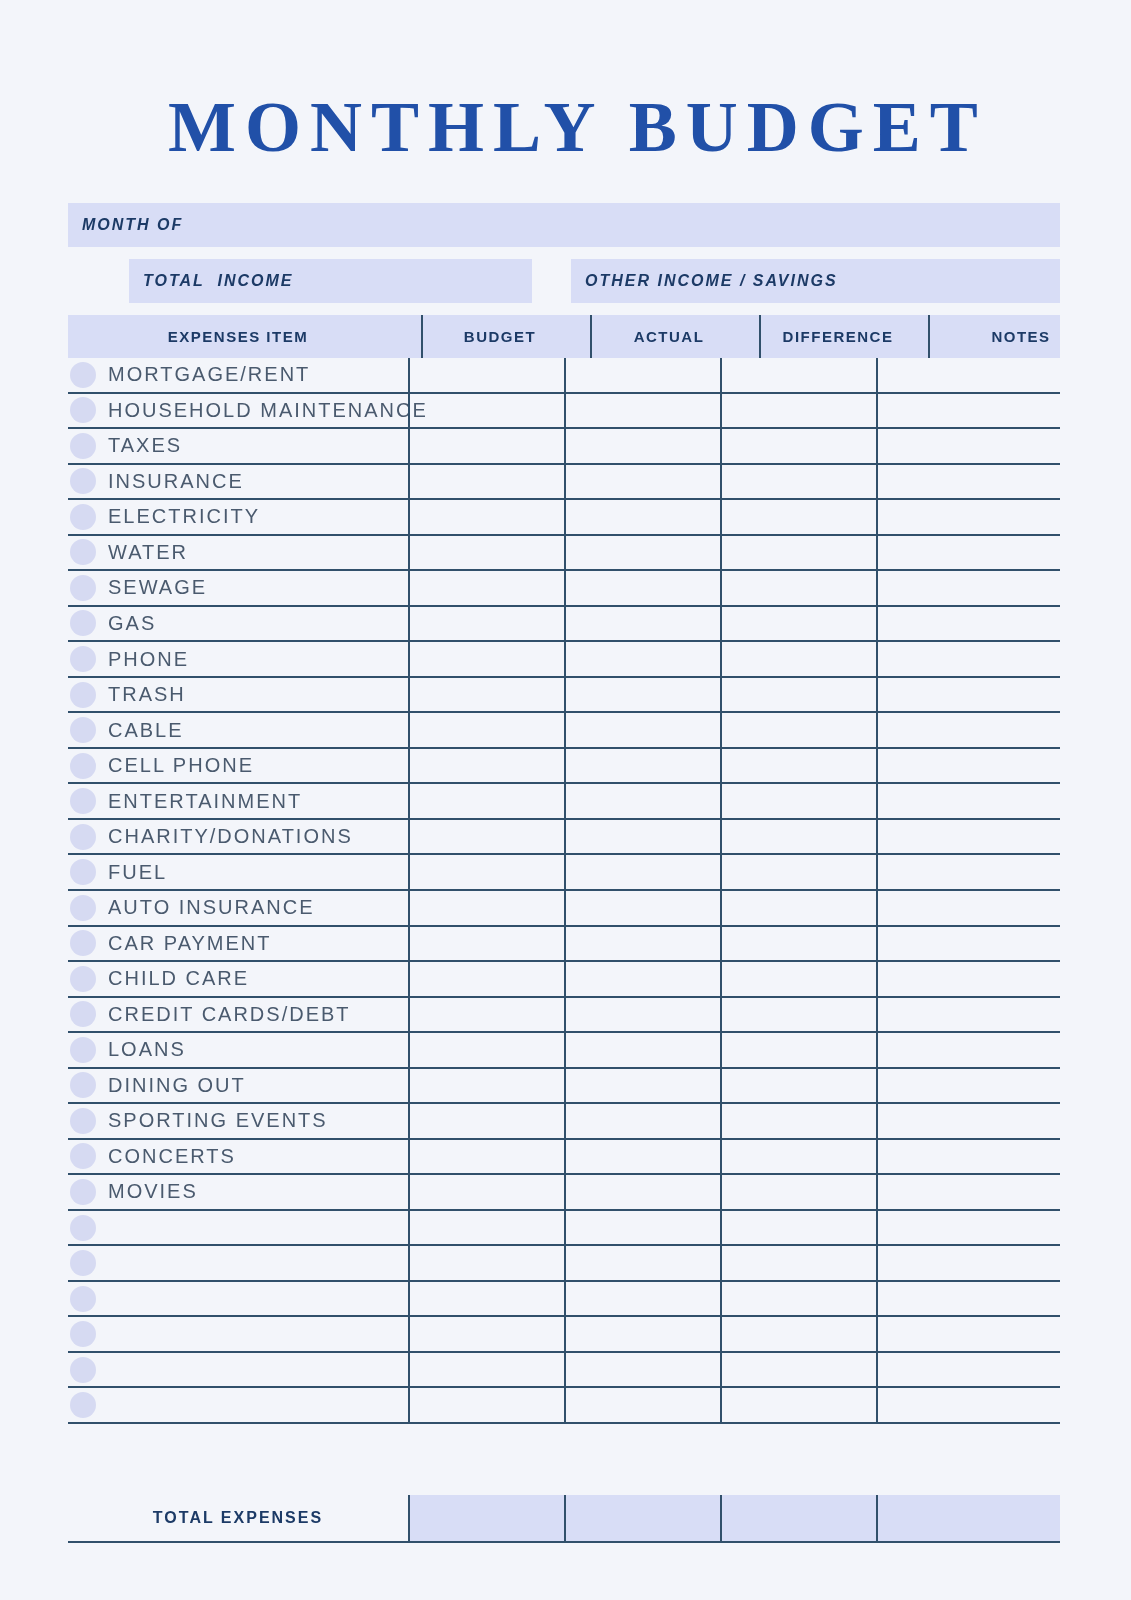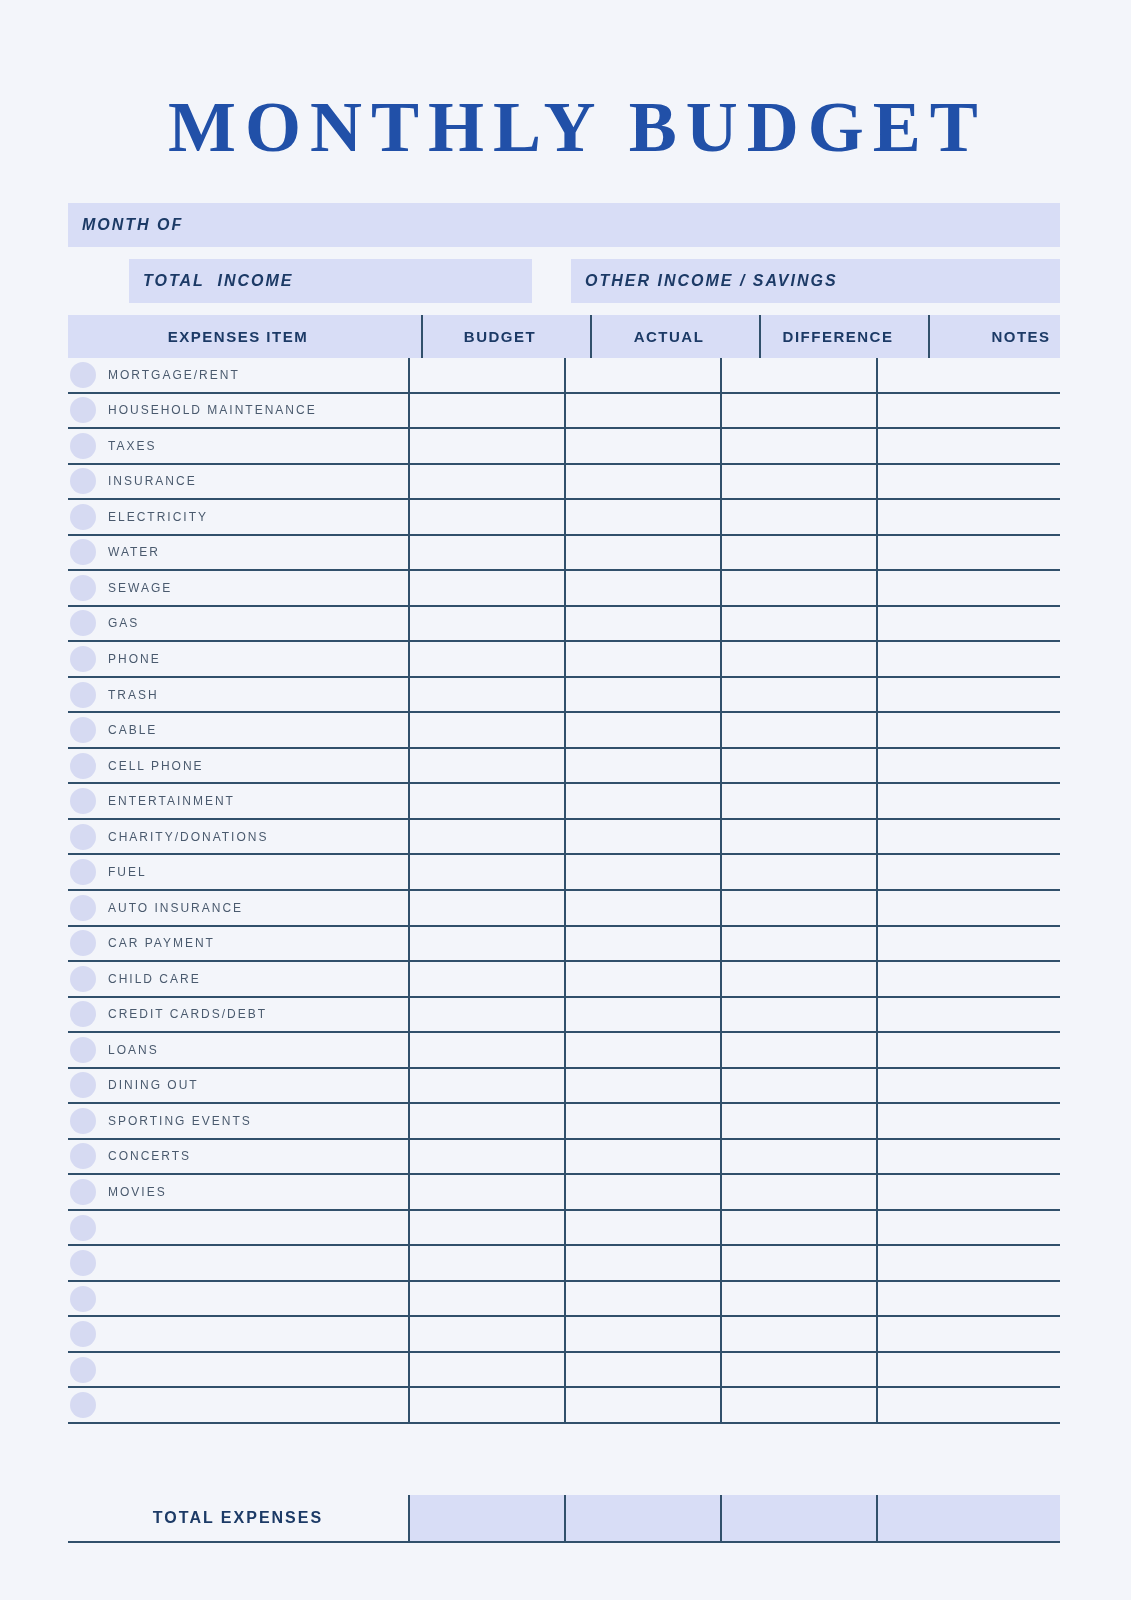--- a/index.html
+++ b/index.html
@@ -89,21 +89,21 @@
   }
   .bullet {
     width: 26px; height: 26px;
     margin-left: 2px;
     border-radius: 50%;
     background: var(--bullet);
     flex: 0 0 auto;
   }
   .item-label {
     margin-left: 12px;
-    font-size: 12px;
+    font-size: 20px;
     letter-spacing: 2px;
     color: var(--label);
     white-space: nowrap;
   }
 
   .t-total {
     height: 48px;
     border-bottom: 2px solid var(--line);
   }
   .t-total .tcell {

